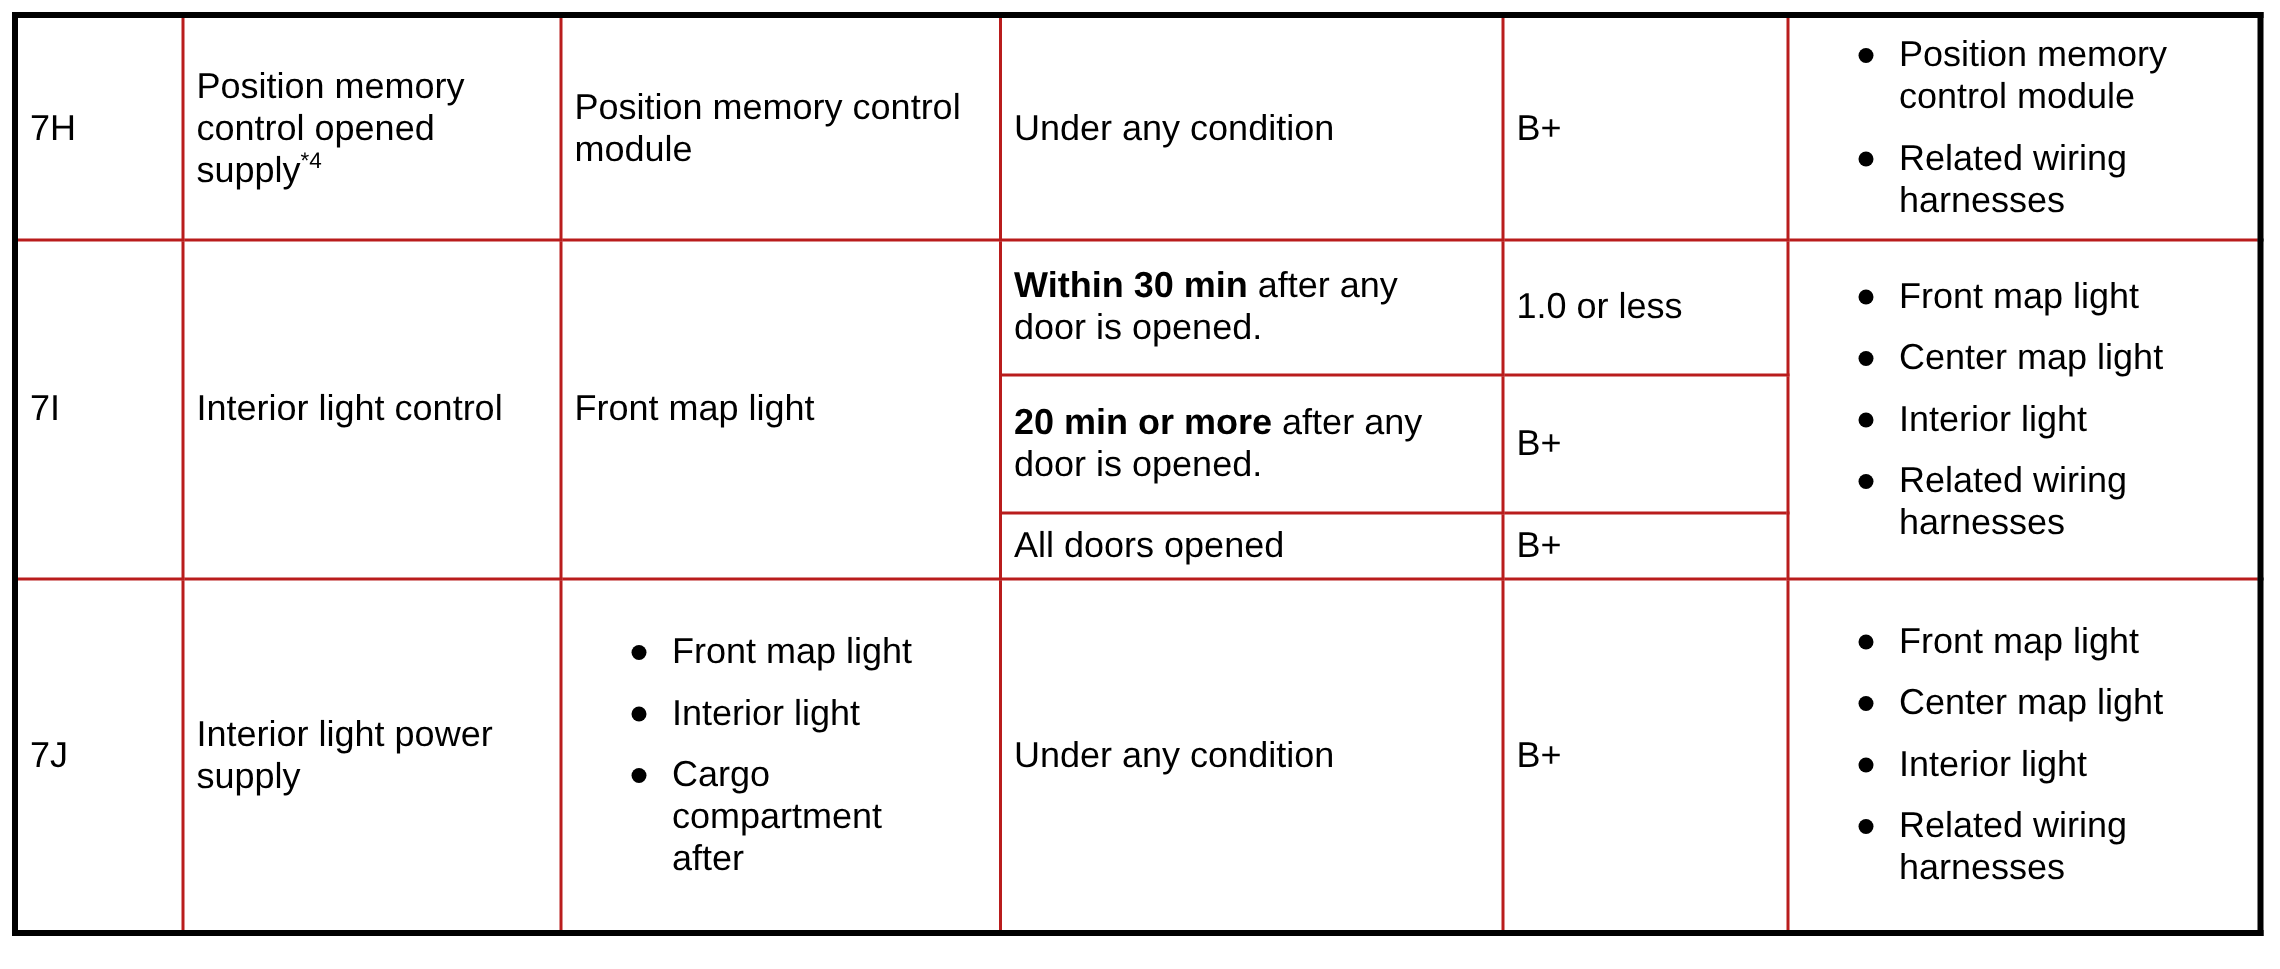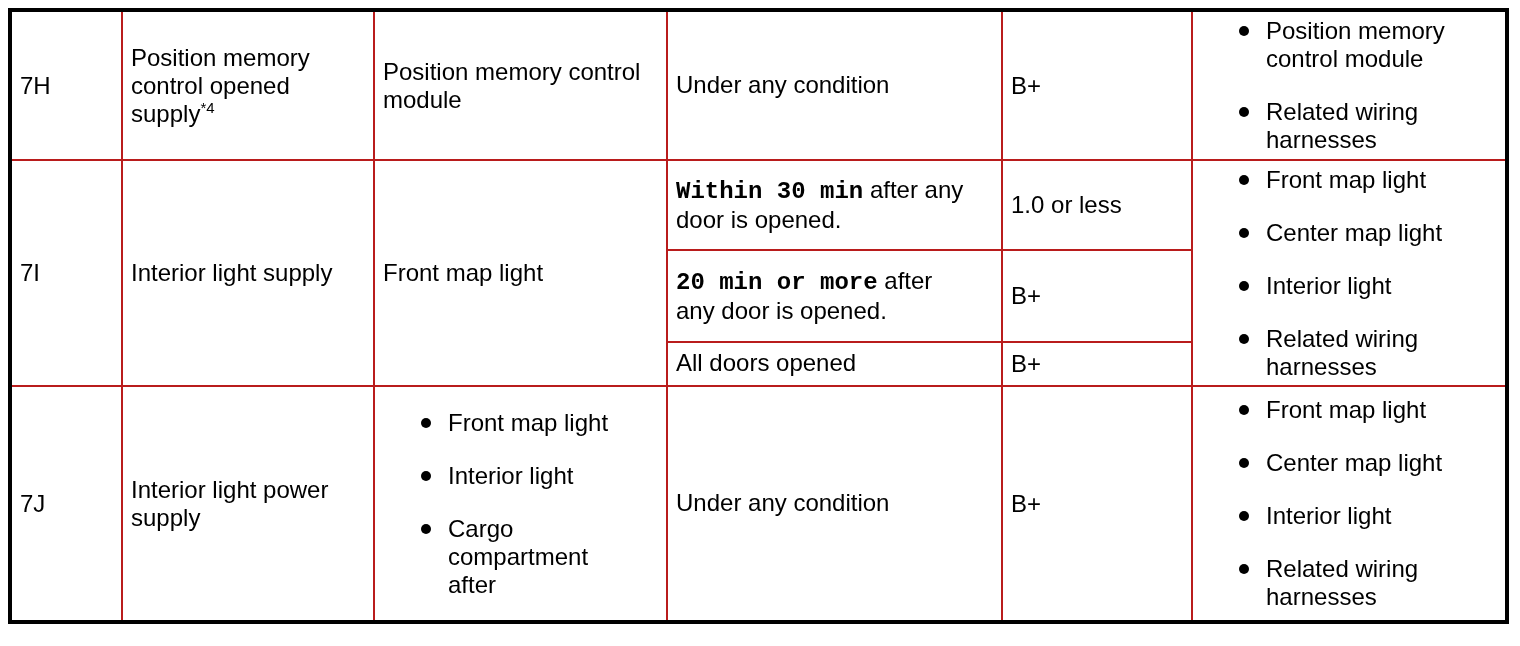--- a/index.html
+++ b/index.html
@@ -40,37 +40,37 @@
 
   tr.r1 { height: 150px; }
   tr.r2 { height: 90px;  }
   tr.r3 { height: 92px;  }
   tr.r4 { height: 44px;  }
   tr.r5 { height: 236px; }
 
   .wrap210 { display: block; max-width: 210px; }
   .wrap277 { display: block; max-width: 277px; }
   .wrap290 { display: block; max-width: 290px; }
-  .bold { font-weight: bold; font-family: Liberation Mono, monospace; }
+  .bold { font-weight: bold; }
   sup.fnote {
     font-size: 15px;
     line-height: 0;
     vertical-align: super;
   }
 
   ul.cell-list {
     list-style: none;
     margin: 0;
     padding: 0 0 0 38px;
   }
   ul.cell-list li {
     display: flex;
     align-items: flex-start;
   }
-  ul.cell-list li + li { margin-top: 25px; }
+  ul.cell-list li + li { margin-top: 13px; }
   .bullet {
     flex: none;
     width: 10px;
     height: 10px;
     border-radius: 50%;
     background: #000;
     margin-top: 9px;
     margin-right: 17px;
   }
   .li-text { display: block; }
@@ -122,21 +122,21 @@
               </li>
         </ul>
       </td>
     </tr>
 
     <tr class="r2">
       <td rowspan="3">
         <span>7I</span>
       </td>
       <td rowspan="3">
-        <span class="wrap210">Interior light supply</span>
+        <span class="wrap210">Interior light control</span>
       </td>
       <td rowspan="3">
         <span class="wrap277">Front map light</span>
       </td>
       <td class="cond">
         <span class="wrap290"><span class="bold">Within 30 min</span><span> after any door is opened.</span></span>
       </td>
       <td>
         <span>1.0 or less</span>
       </td>

